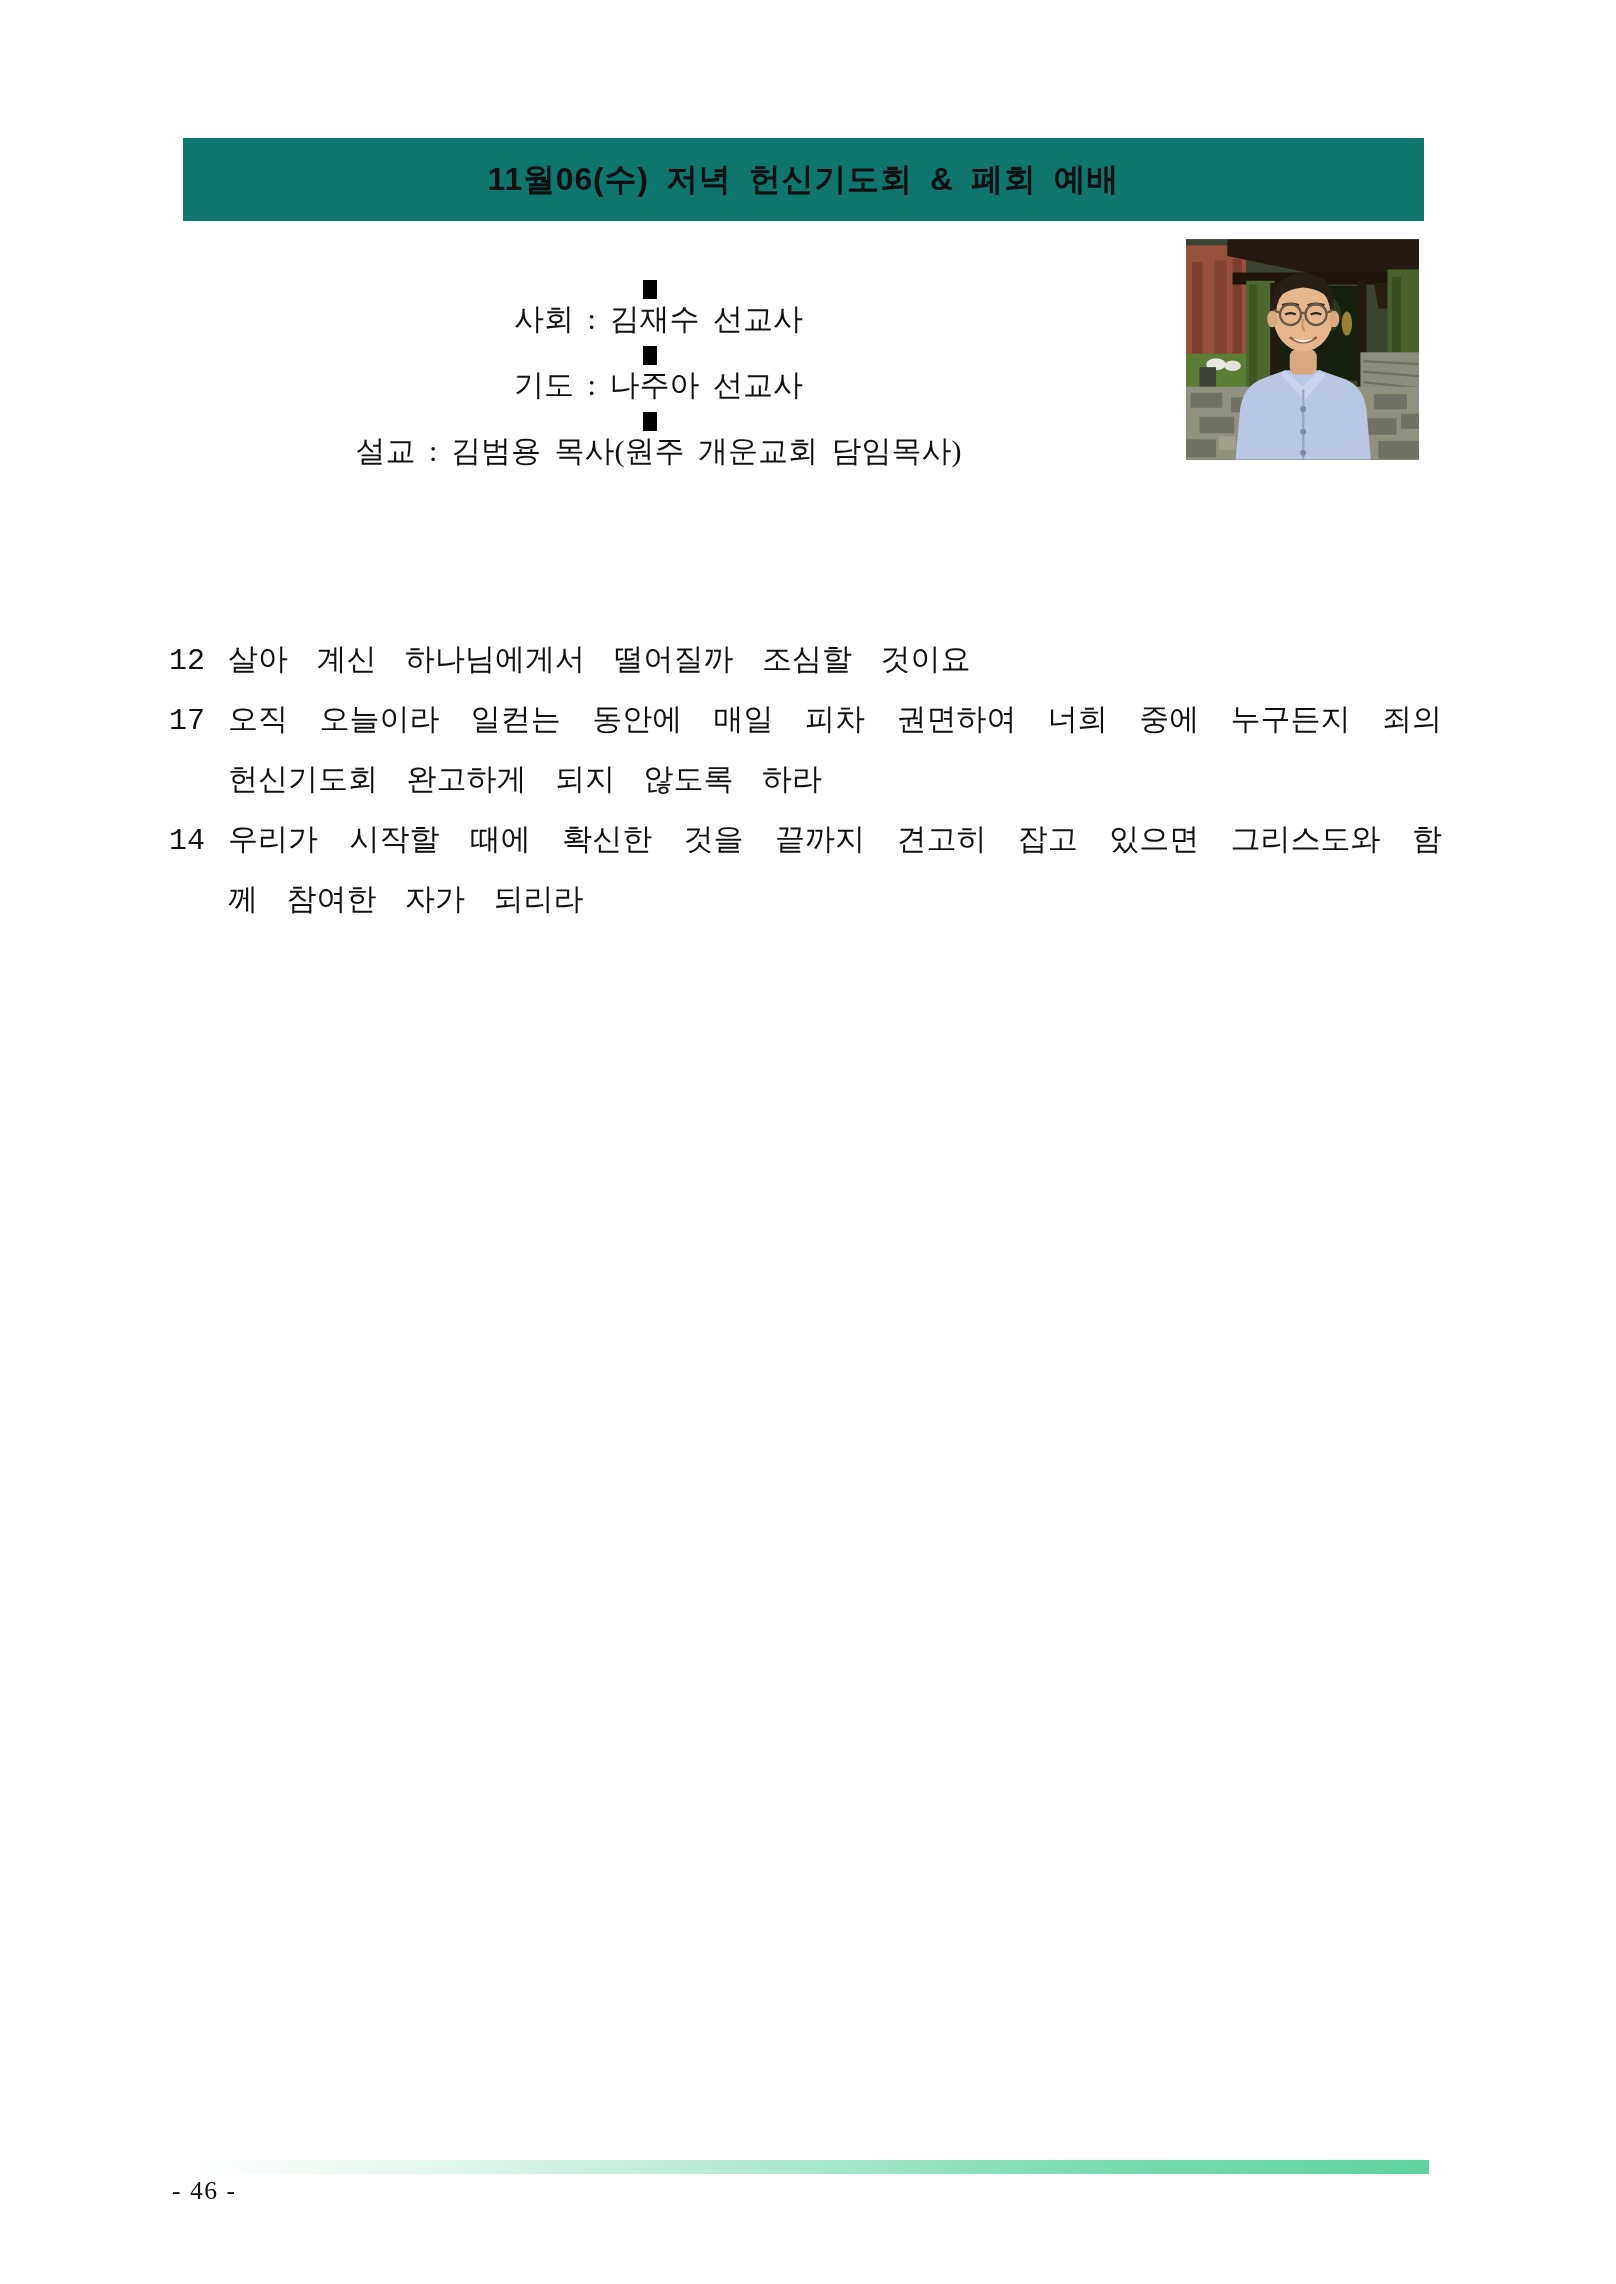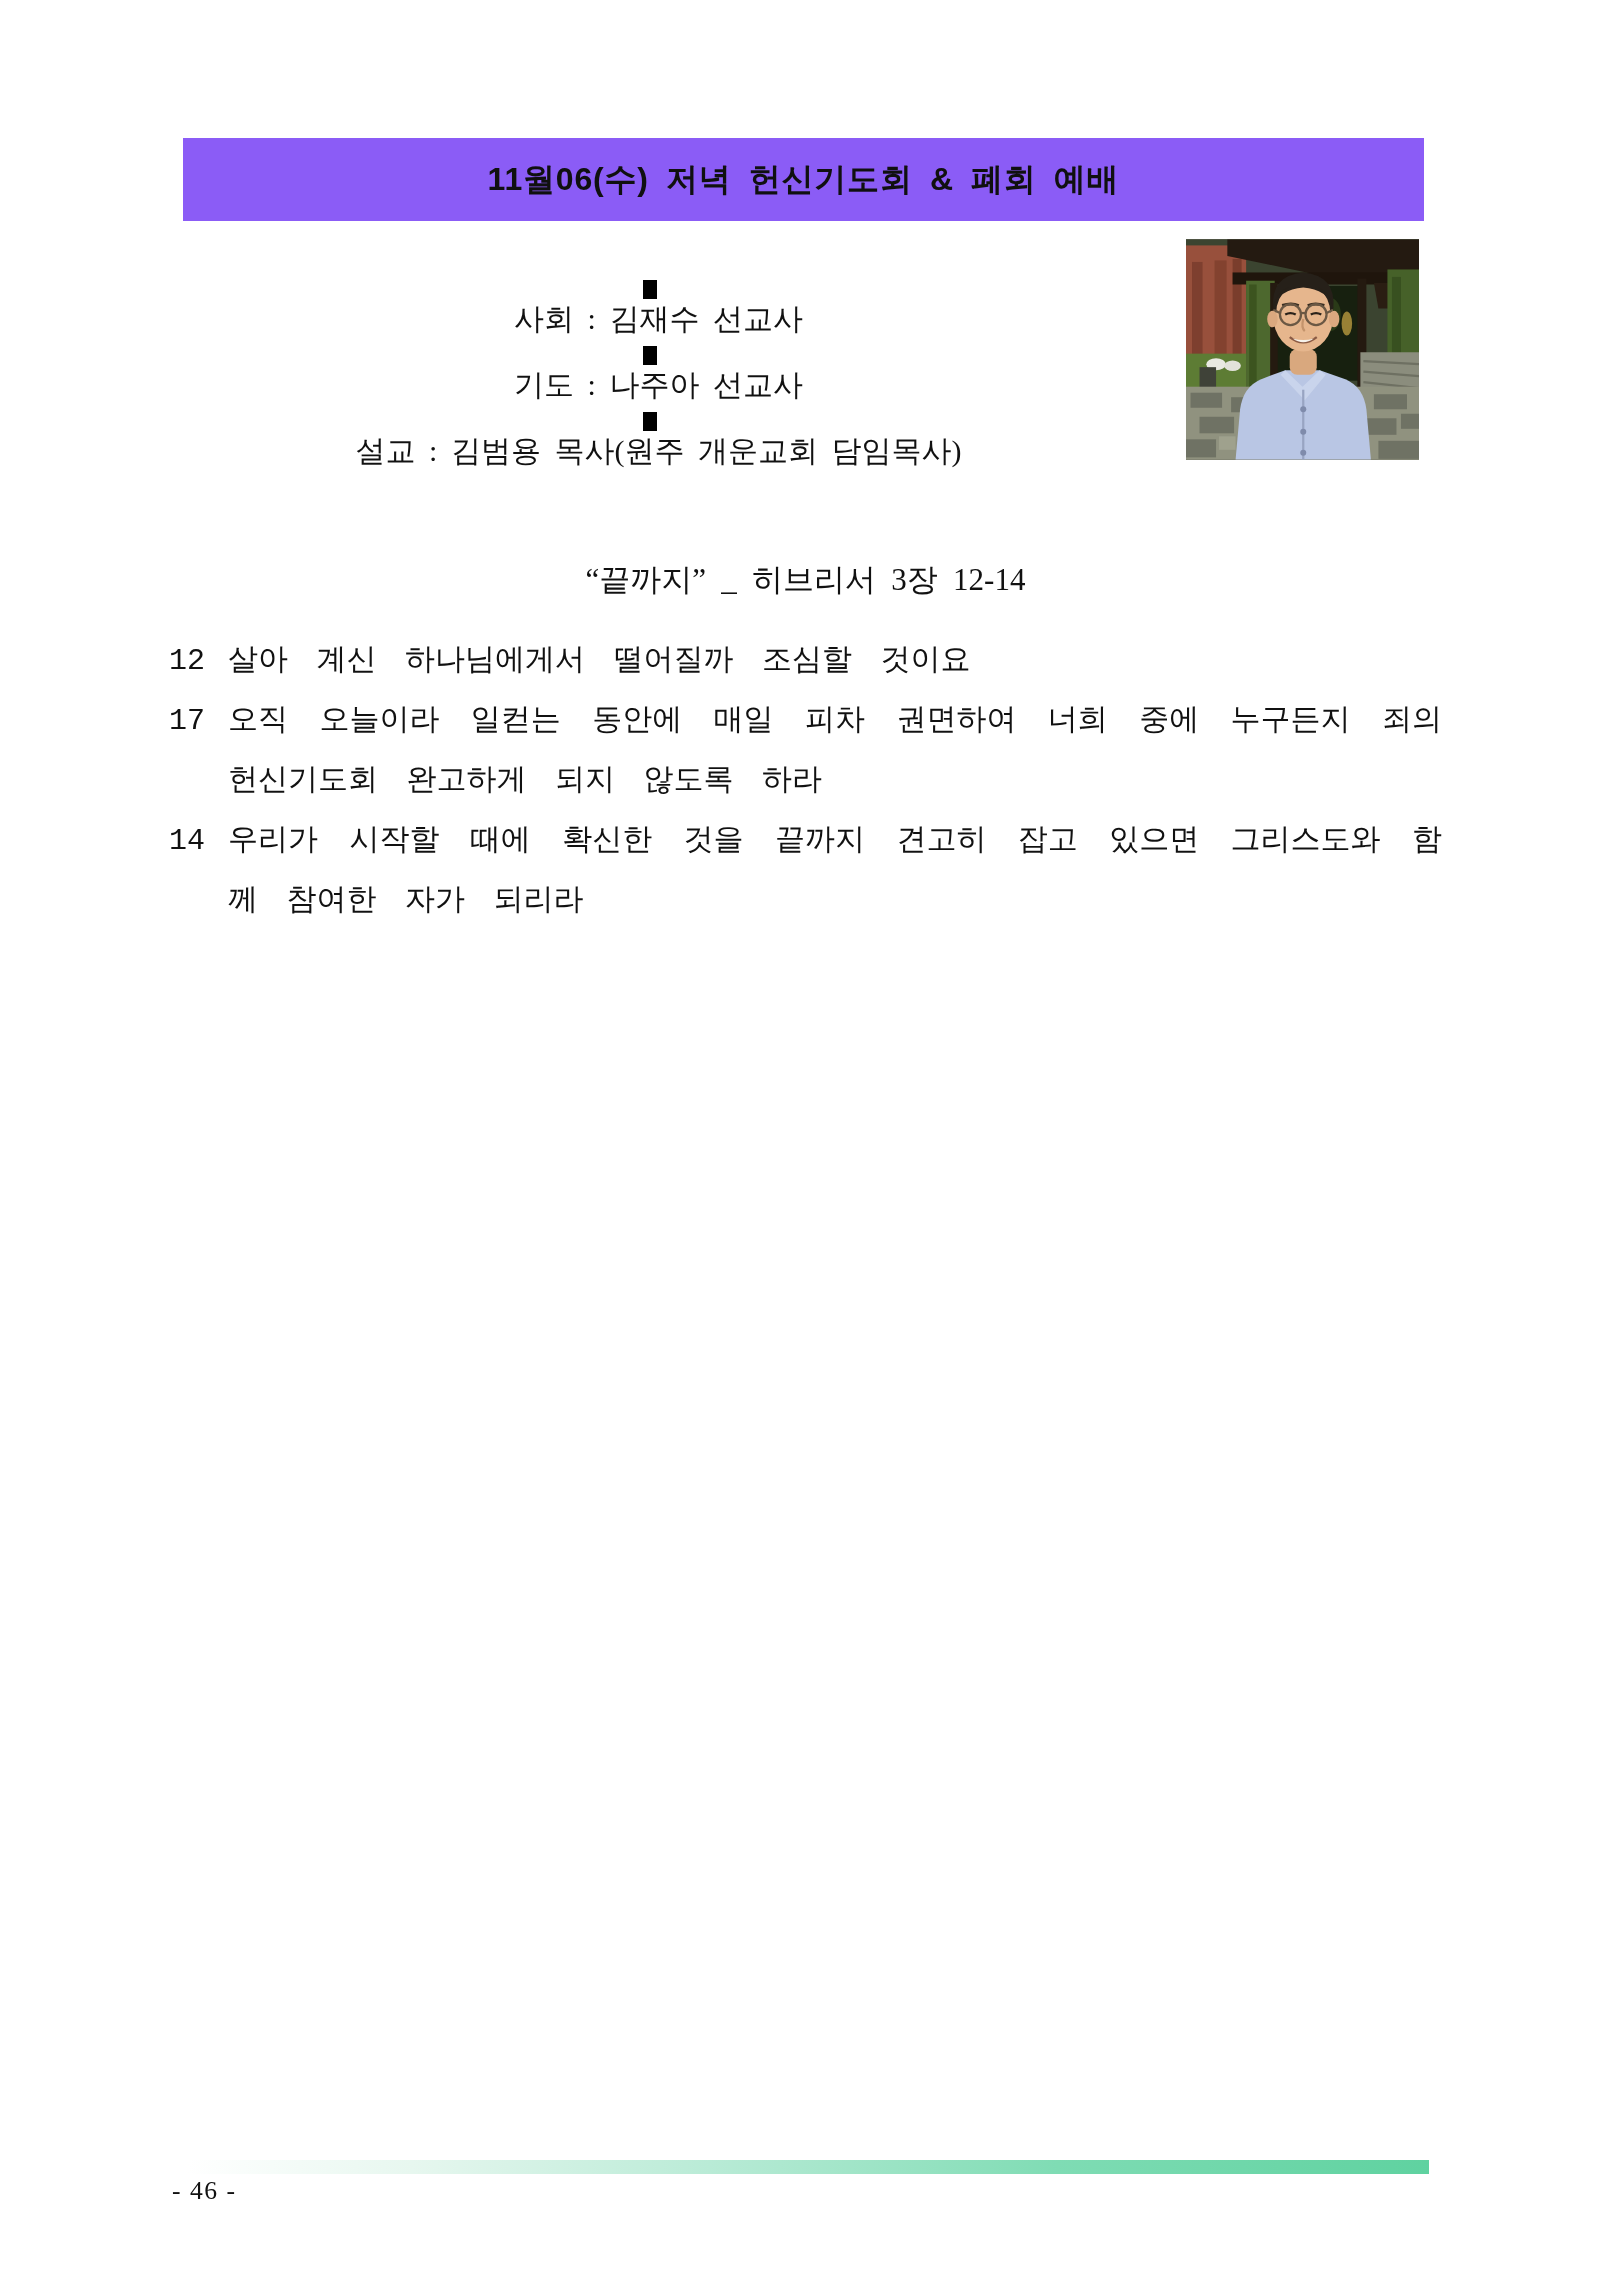--- a/index.html
+++ b/index.html
@@ -10,21 +10,21 @@
     background:#ffffff;
     font-family:"Liberation Serif","DejaVu Serif",serif;
     color:#111111;
     overflow:hidden;
   }
   
   .header-bar{
     position:absolute;
     left:183px; top:138px;
     width:1241px; height:83px;
-    background:#8b5cf6;
+    background:#0f766e;
     display:flex; align-items:center; justify-content:center;
   }
   .header-title{
     font-family:"Liberation Sans","DejaVu Sans",sans-serif;
     font-weight:bold;
     font-size:32px;
     letter-spacing:0.8px;
     word-spacing:7.5px;
     color:#101010;
   }
@@ -217,21 +217,20 @@
 
       <path d="M132,100 Q139,96 146,100" stroke="#2a221a" stroke-width="3" fill="none"></path>
       <path d="M166,100 Q173,96 180,100" stroke="#2a221a" stroke-width="3" fill="none"></path>
 
       <path d="M156,106 Q153,118 158,122" stroke="#c4946c" stroke-width="3" fill="none"></path>
       <path d="M138,130 Q156,144 174,130" stroke="#8a5a43" stroke-width="3" fill="none"></path>
       <path d="M142,132 Q156,142 170,132 Q156,136 142,132 Z" fill="#f6f2ea"></path>
     </svg>
   </div>
 
-  <div class="sermon-title">“끝까지” _ 히브리서 3장 12-14</div>
 
   <div class="verses">
     <div class="verse">
       <span class="verse-num">12</span>
       <div class="vline2">살아 계신 하나님에게서 떨어질까 조심할 것이요</div>
     </div>
     <div class="verse">
       <span class="verse-num">17</span>
       <div class="vline1">오직 오늘이라 일컫는 동안에 매일 피차 권면하여 너희 중에 누구든지 죄의</div>
       <div class="vline2">헌신기도회 완고하게 되지 않도록 하라</div>

